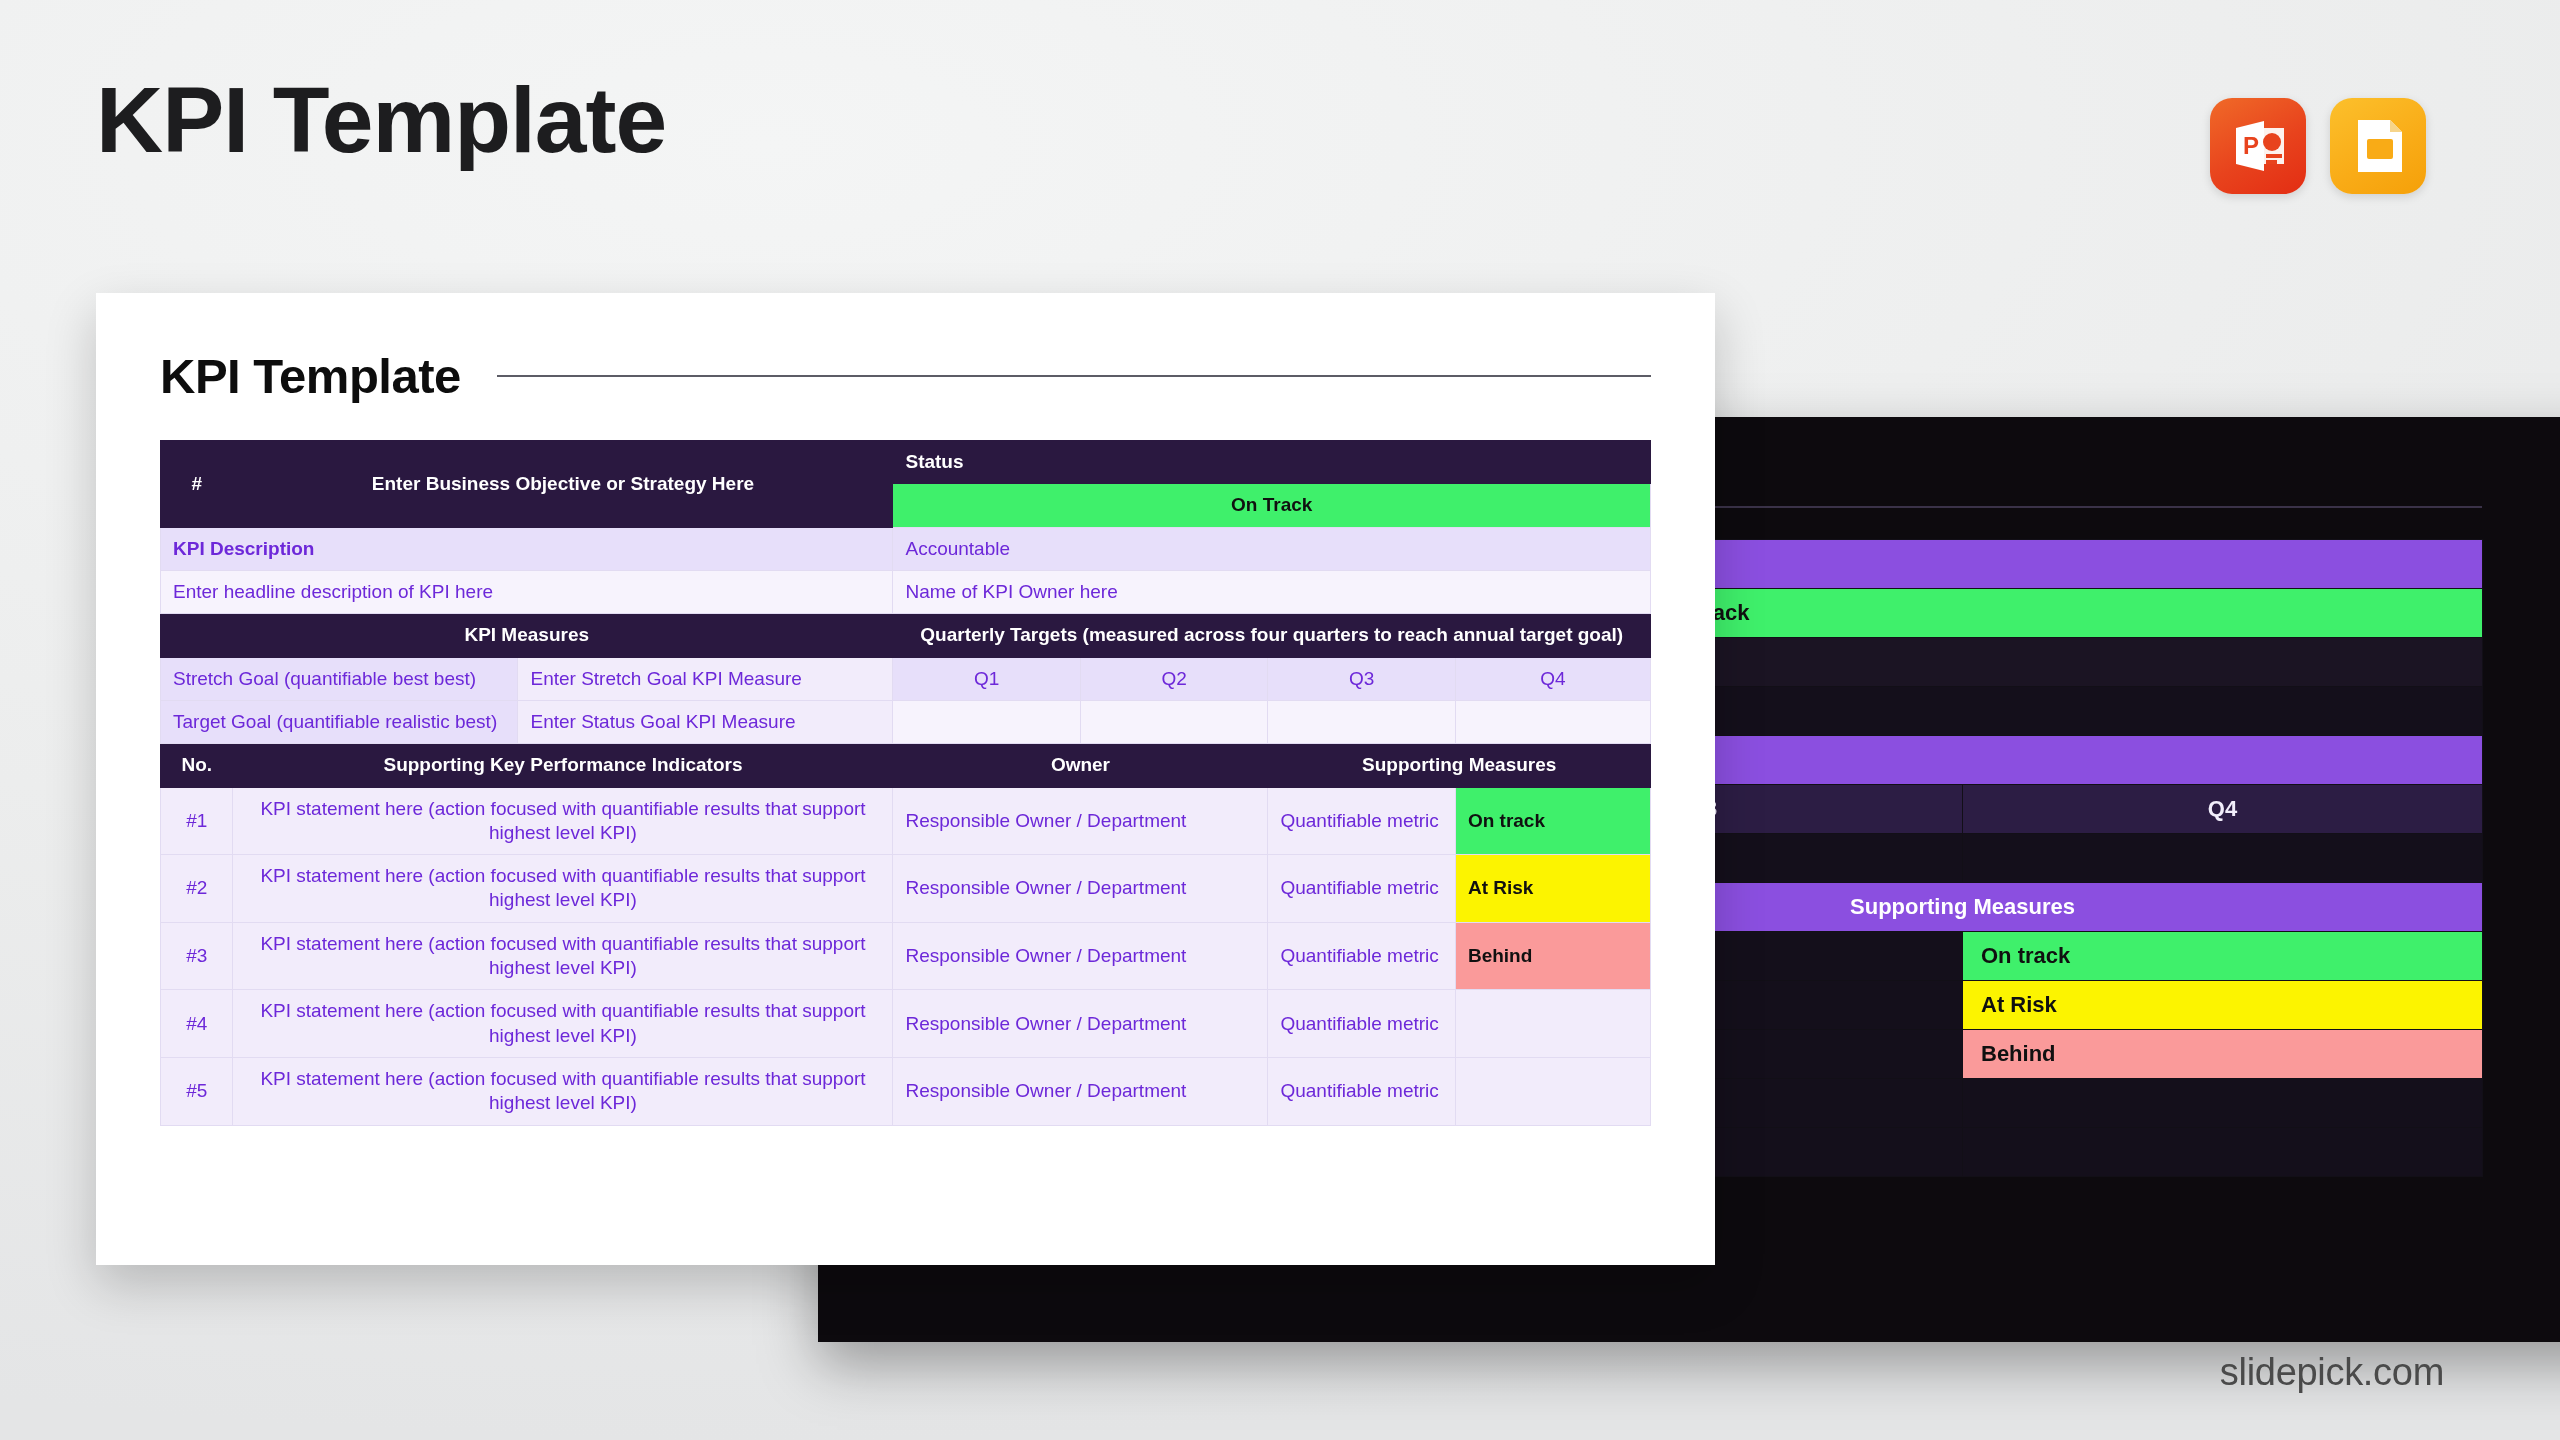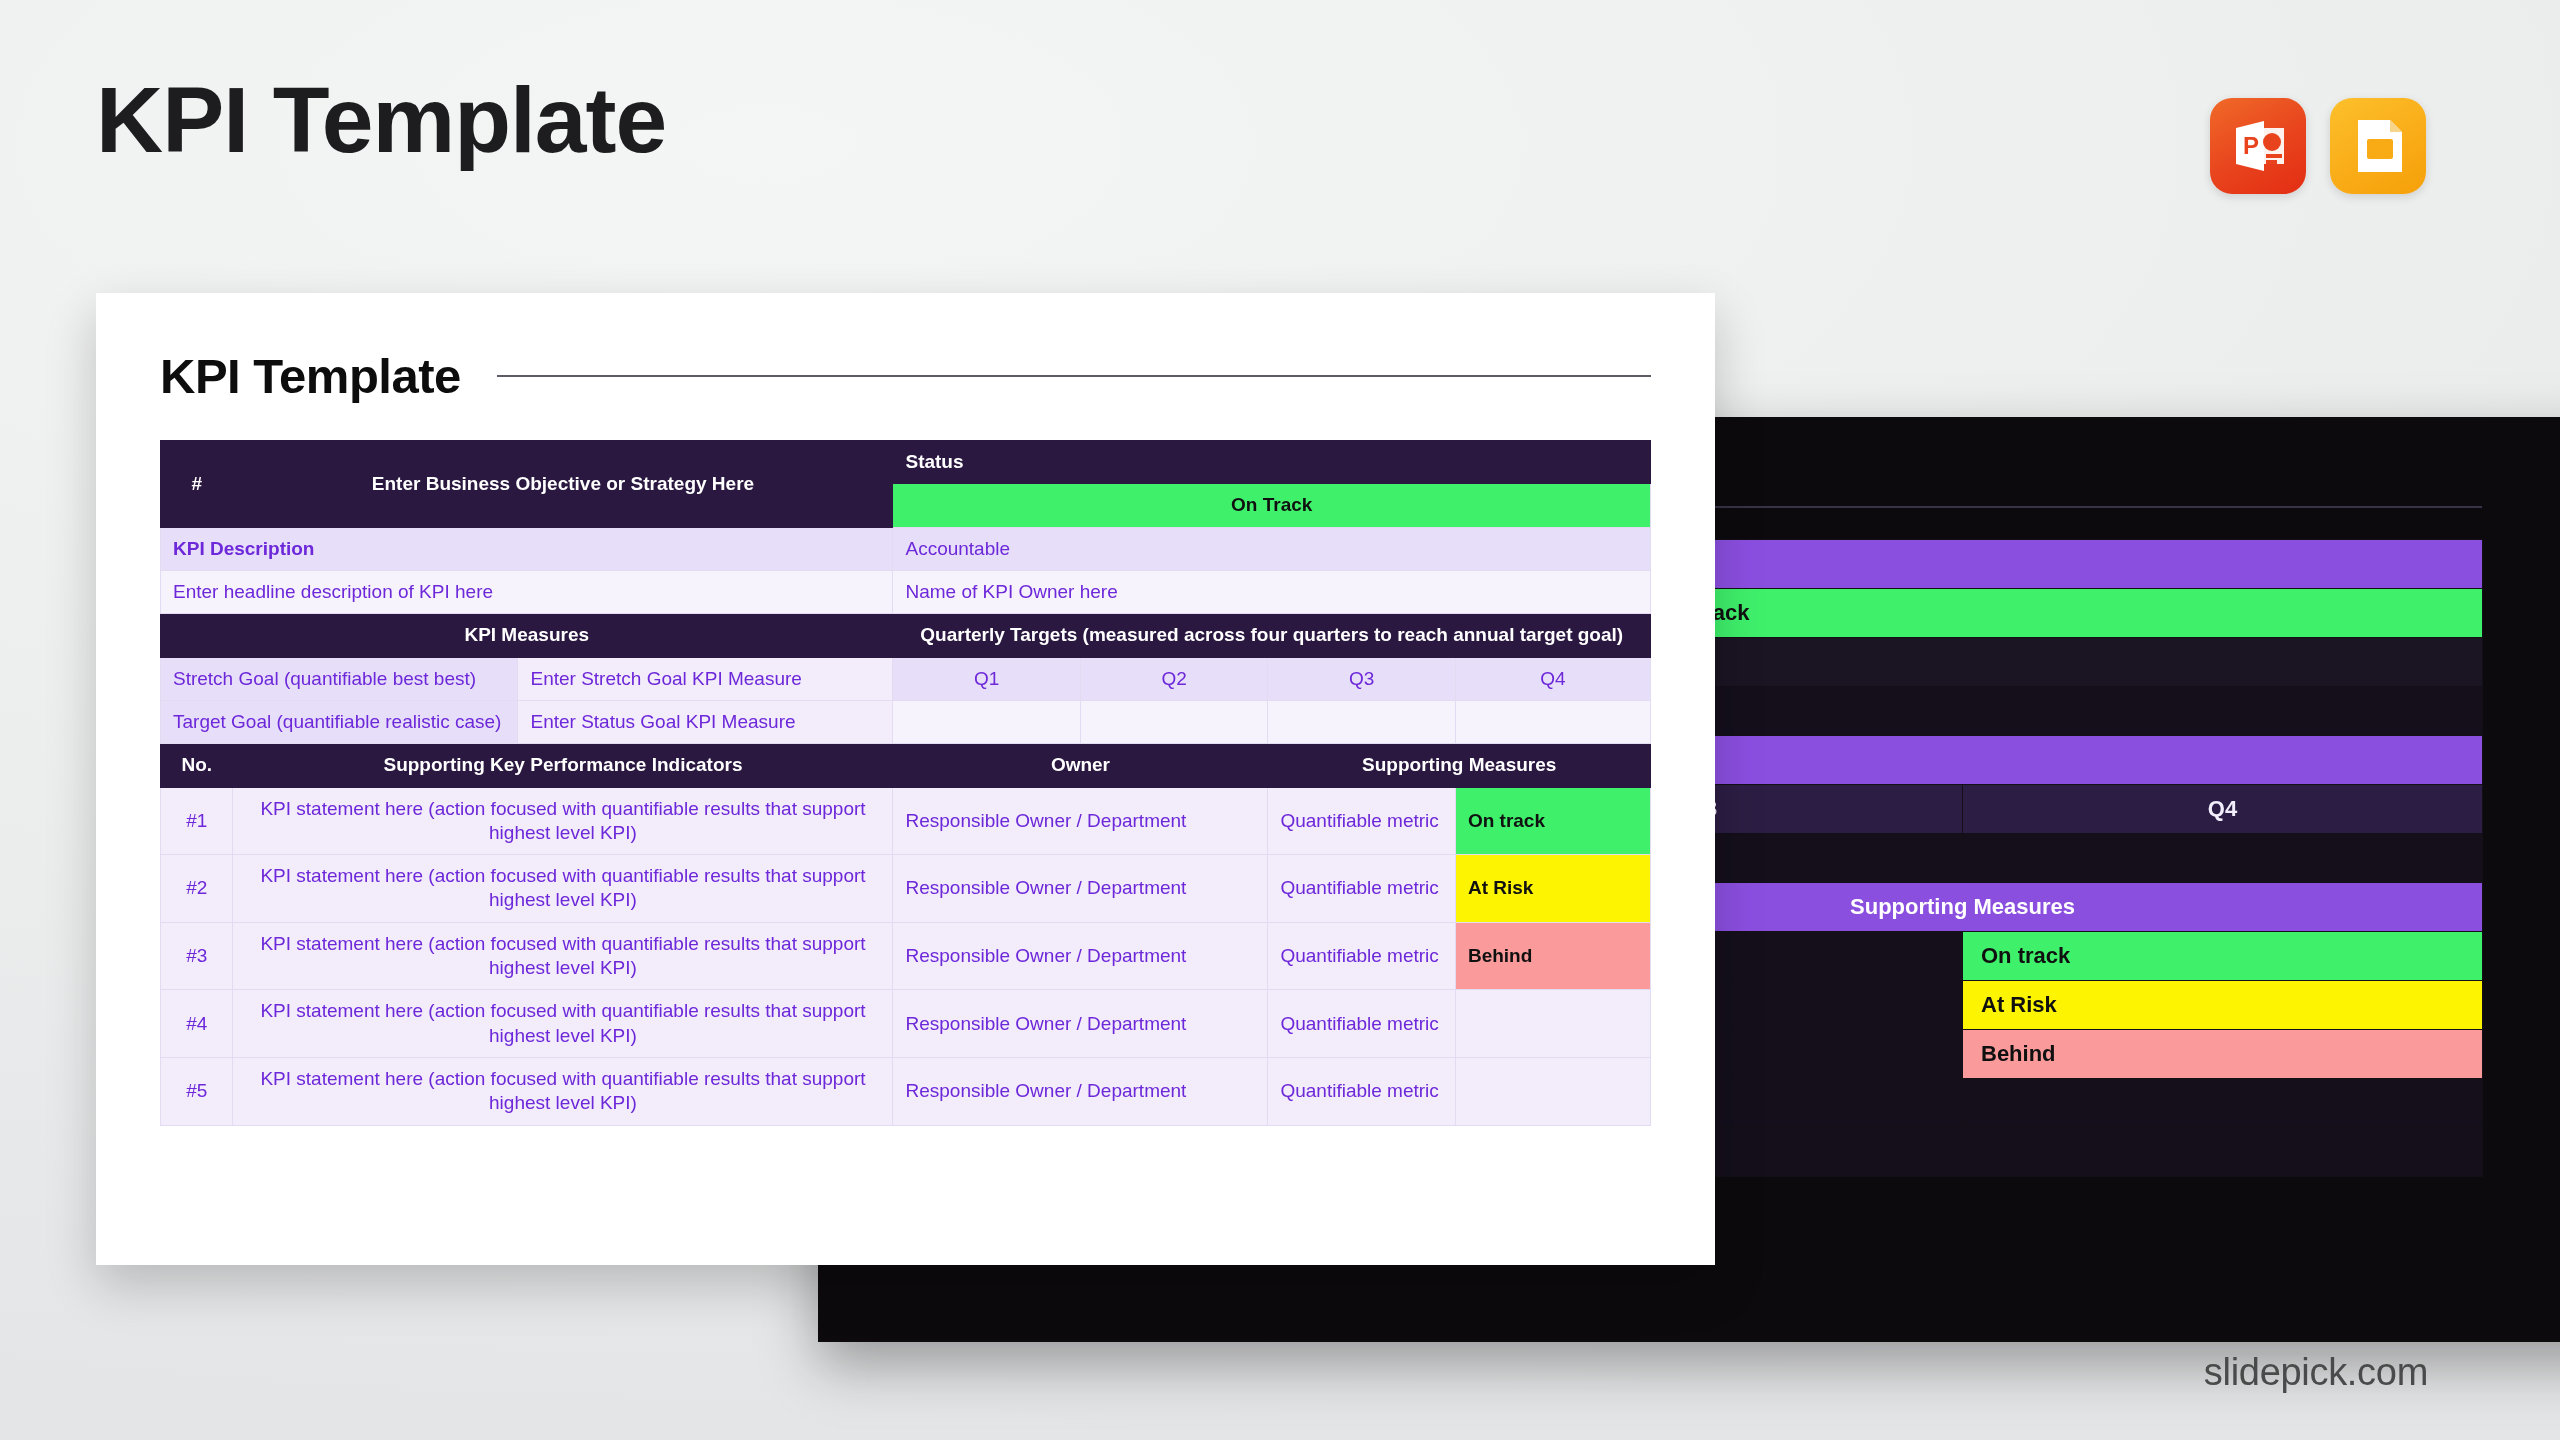--- a/index.html
+++ b/index.html
@@ -162,21 +162,21 @@
   table.kpi td.pale2      { background: #f2ecfb; }
   table.kpi td.ctr  { text-align: center; }
   table.kpi td.bold { font-weight: normal; }
   table.kpi td.green  { background: #3ff06b; color: #101010; font-weight: bold; }
   table.kpi td.yellow { background: #fcf400; color: #101010; font-weight: bold; }
   table.kpi td.red    { background: #fa9a9a; color: #101010; font-weight: bold; }
 
   
   .watermark {
     position: absolute;
-    right: 132px;
+    right: 116px;
     bottom: 46px;
     font-size: 38px;
     color: #4a4a4a;
     letter-spacing: -.3px;
   }
 </style>
 </head>
 <body>
 
 <div class="page-bg"></div>
@@ -332,21 +332,21 @@
       <tr>
         <td class="lav" colspan="2">Stretch Goal (quantifiable best best)</td>
         <td class="pale2">Enter Stretch Goal KPI Measure</td>
         <td class="lav ctr bold">Q1</td>
         <td class="lav ctr bold">Q2</td>
         <td class="lav ctr bold">Q3</td>
         <td class="lav ctr bold">Q4</td>
       </tr>
 
       <tr>
-        <td class="lav" colspan="2">Target Goal (quantifiable realistic case)</td>
+        <td class="lav" colspan="2">Target Goal (quantifiable realistic best)</td>
         <td class="pale2">Enter Status Goal KPI Measure</td>
         <td class="pale">&nbsp;</td>
         <td class="pale">&nbsp;</td>
         <td class="pale">&nbsp;</td>
         <td class="pale">&nbsp;</td>
       </tr>
 
       <tr>
         <td class="dark ctr">No.</td>
         <td class="dark ctr" colspan="2">Supporting Key Performance Indicators</td>

